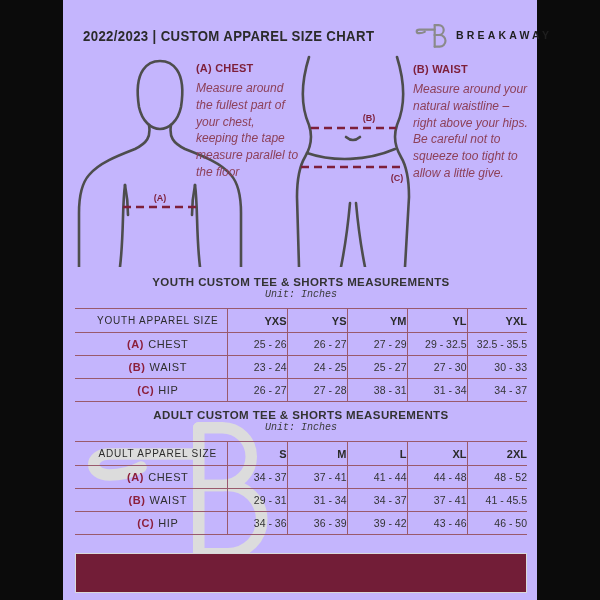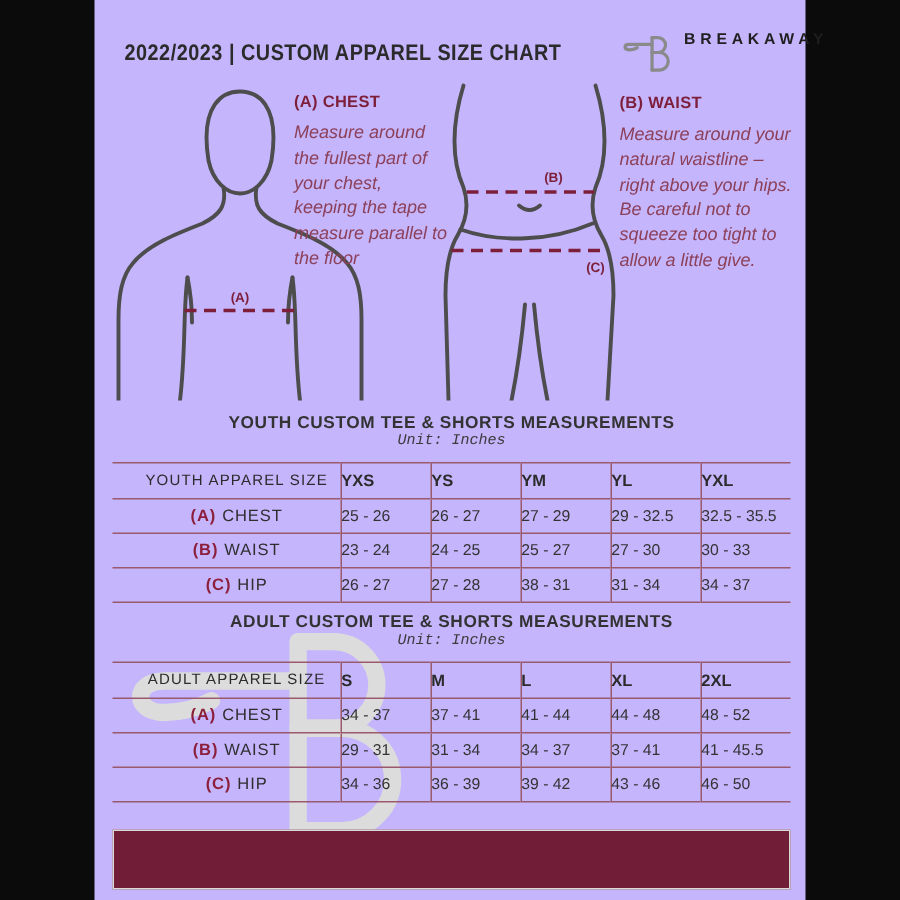--- a/index.html
+++ b/index.html
@@ -4,21 +4,21 @@
 <style>
   html,body{margin:0;padding:0;background:#000;}
   .stage{position:relative;width:600px;height:600px;background:#0b0b0b;overflow:hidden;
          font-family:"Liberation Sans",sans-serif;}
   .doc{position:absolute;left:63px;top:0;width:474px;height:600px;background:#c4b5fd;}
 
   
   .hdr{position:absolute;top:20px;left:20px;right:12px;display:flex;align-items:center;justify-content:space-between;}
   .hdr-title{font-size:15px;font-weight:800;color:#2b2b2b;letter-spacing:.4px;white-space:nowrap;
              transform:scaleX(.88);transform-origin:left center;}
-  .brand{display:flex;gap:6px;}
+  .brand{display:flex;align-items:center;gap:6px;}
   .brand-name{font-size:10.5px;font-weight:700;letter-spacing:3.2px;color:#1f1f1f;}
 
   
   .guide{position:absolute;}
   .guide-head{font-size:11px;font-weight:800;color:#7d1f3a;letter-spacing:.2px;margin:0 0 6px 0;}
   .guide-body{font-size:12px;font-style:italic;color:#8d4059;line-height:1.4;margin:0;}
   .g-chest{left:133px;top:62px;width:104px;}
   .g-waist{left:350px;top:63px;width:116px;}
   .g-hips{left:350px;top:162px;width:118px;}
 
@@ -29,21 +29,21 @@
   .dash-lbl{font-family:"Liberation Sans",sans-serif;font-size:9px;font-weight:700;fill:#7d1f3a;}
 
   
   .section{position:absolute;left:12px;width:452px;text-align:center;z-index:2;}
   .sec-youth{top:276px;}
   .sec-adult{top:409px;}
   .sec-title{font-size:11.5px;font-weight:800;color:#333;letter-spacing:.4px;}
   .sec-unit{font-size:10px;font-style:italic;color:#3a3a3a;margin-top:1px;font-family:Liberation Mono, monospace;}
   table{width:452px;table-layout:fixed;border-collapse:collapse;margin-top:8px;}
   col.c0{width:152px;}
-  td{height:22px;padding:0;text-align:left;vertical-align:middle;font-size:10.5px;color:#333;}
+  td{height:22px;padding:0;text-align:right;vertical-align:middle;font-size:10.5px;color:#333;}
   tr{border-top:1.4px solid #9a5a6c;}
   table{border-bottom:1.4px solid #9a5a6c;}
   td + td{border-left:1.4px solid #9a5a6c;}
   tr.hrow td{height:23px;font-weight:700;font-size:11px;color:#2b2b2b;}
   td.lbl{text-align:center;padding-left:14px;font-size:11px;letter-spacing:.6px;color:#2e2e2e;margin-top:48px;}
   tr.hrow td.lbl{font-weight:400;font-size:10px;letter-spacing:.8px;}
   .pfx{color:#8c1f3b;font-weight:800;margin-right:4px;}
 
   
   .wm{position:absolute;left:15px;top:398px;z-index:1;opacity:1;}

